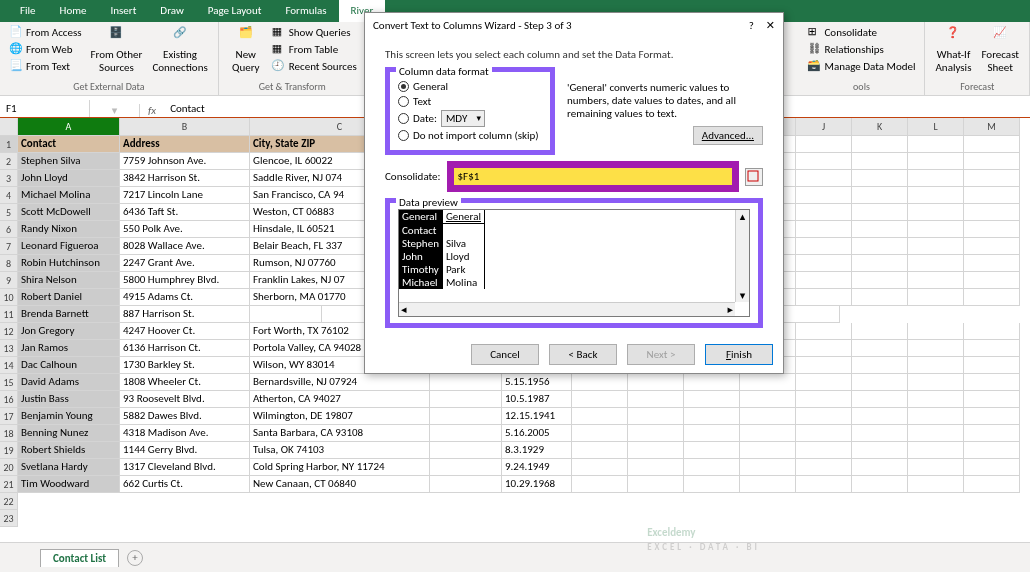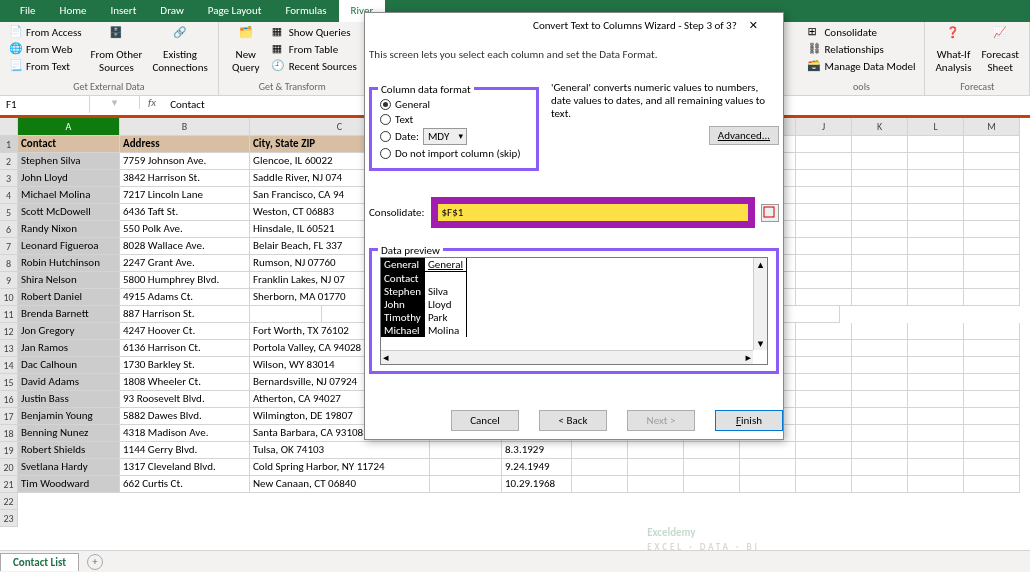--- a/index.html
+++ b/index.html
@@ -9,67 +9,67 @@
 .ribbon-tabs .tab.active{background:#fff;color:#217346}
 .ribbon{background:#f3f2f1;height:74px;display:flex;border-bottom:1px solid #d4d4d4}
 .ribbon-group{border-right:1px solid #d4d4d4;padding:2px 6px;display:flex;flex-direction:column;justify-content:space-between}
 .ribbon-group .items{display:flex;gap:2px}
 .ribbon-group .stack{display:flex;flex-direction:column;gap:1px}
 .ribbon-group .stack div{display:flex;align-items:center;gap:3px;padding:1px 3px;white-space:nowrap}
 .ribbon-group .label{text-align:center;color:#666;font-size:10px}
 .ribbon-btn{display:flex;flex-direction:column;align-items:center;padding:2px 4px;gap:2px;font-size:10px;text-align:center;min-width:42px}
 .ribbon-icon{width:20px;height:20px;display:inline-block}
 .ribbon-icon-sm{width:14px;height:14px;display:inline-block}
-.namebox-row{display:flex;align-items:flex-start;height:22px;border-bottom:3px solid #c2410c;background:#fff}
+.namebox-row{display:flex;align-items:flex-end;height:22px;border-bottom:1px solid #c2410c;background:#fff}
 .namebox{width:90px;padding:2px 6px;border-right:1px solid #d4d4d4}
 .fx{padding:0 8px;font-style:italic;color:#666}
 .formula-bar{flex:1;padding:2px 6px}
 .grid-area{display:flex;height:calc(100% - 140px);position:relative}
 .rowhdrs{width:18px;background:#e6e6e6}
 .rowhdr{height:17px;border-bottom:1px solid #d4d4d4;border-right:1px solid #d4d4d4;text-align:center;font-size:10px;line-height:17px;color:#444}
 .rowhdr.sel{background:#d2d2d2}
 .colhdrs{display:flex;height:18px;background:#e6e6e6}
 .colhdr{border-right:1px solid #d4d4d4;border-bottom:1px solid #d4d4d4;text-align:center;font-size:10px;line-height:18px;color:#444}
 .colhdr.sel{background:#0f7b0f;color:#fff}
 .cells{position:relative}
 .row{display:flex;height:17px}
 .cell{border-right:1px solid #d4d4d4;border-bottom:1px solid #d4d4d4;padding:0 3px;line-height:16px;white-space:nowrap;overflow:hidden}
 .cell.hsel{background:#ccc}
 .cell.hdr{background:#d8bfa3;font-weight:600}
 .grid-main{flex:1;overflow:hidden}
 .colA{width:102px}.colB{width:130px}.colC{width:180px}.colD{width:72px}.colE{width:70px}
 .colstd{width:56px}
-.sheets{position:absolute;bottom:0;left:0;right:0;height:22px;background:#f3f2f1;border-top:1px solid #d4d4d4;display:flex;align-items:center;}
+.sheets{position:absolute;bottom:0;left:0;right:0;height:30px;background:#f3f2f1;border-top:1px solid #d4d4d4;display:flex;align-items:center;padding-left:40px}
 .sheet-tab{padding:2px 12px;background:#fff;border:1px solid #aaa;border-bottom:none;font-weight:600;color:#217346}
 .sheet-add{margin-left:8px;width:16px;height:16px;border:1px solid #aaa;border-radius:50%;text-align:center;line-height:14px;color:#666}
 .dialog{position:absolute;left:364px;top:12px;width:420px;background:#fff;border:1px solid #888;box-shadow:2px 2px 8px rgba(0,0,0,.3);font-family:'Segoe UI';font-size:11px}
-.dialog-title{display:flex;justify-content:flex-end;align-items:center;padding:6px 25px;background:#fff}
+.dialog-title{display:flex;justify-content:space-between;align-items:center;padding:6px 8px;background:#fff}
 .dialog-title .tbtns{display:flex;gap:12px}
-.dialog-body{padding:8px 4px}
-.fieldset{border:3px solid #8b5cf6;padding:6px 8px;margin:20px 0;position:relative}
+.dialog-body{padding:8px 20px}
+.fieldset{border:5px solid #8b5cf6;padding:6px 8px;margin:0 0;position:relative}
 .fieldset .legend{position:absolute;top:-7px;left:6px;background:#fff;padding:0 3px;font-size:11px}
 .radio-row{display:flex;align-items:center;gap:4px;margin:2px 0}
 .radio{width:11px;height:11px;border:1px solid #333;border-radius:50%;display:inline-flex;align-items:center;justify-content:center}
 .radio.checked::after{content:'';width:5px;height:5px;background:#333;border-radius:50%}
 .combo{border:1px solid #999;padding:1px 14px 1px 4px;background:#eee;position:relative;display:inline-block;min-width:44px}
 .combo::after{content:'▾';position:absolute;right:3px;top:1px;font-size:9px}
 .dlg-desc{color:#333;margin:2px 0 6px}
 .dest-row{display:flex;align-items:center;gap:6px;margin:6px 0}
 .dest-input{flex:1;border:7px solid #a21caf;padding:2px 4px;background:#fde047}
 .range-btn{width:18px;height:18px;border:1px solid #999;background:#f0f0f0}
 .preview{border:1px solid #7a7a7a;background:#fff;height:108px;position:relative;font-family:'Courier New',monospace;font-size:11px;overflow:hidden}
 .preview-inner{display:flex}
 .preview-col{border-right:1px solid #000}
 .preview-col .ph{background:#fff;color:#000;padding:0 3px;border-bottom:1px solid #000;text-decoration:underline}
 .preview-col .pc{padding:0 3px;color:#000}
 .preview-col.selcol .ph{background:#000;color:#fff;text-decoration:none}
 .preview-col.selcol .pc{background:#000;color:#fff}
 .preview-sb{position:absolute;right:0;top:0;bottom:14px;width:14px;background:#f0f0f0;border-left:1px solid #ccc}
 .preview-sbh{position:absolute;left:0;right:14px;bottom:0;height:14px;background:#f0f0f0;border-top:1px solid #ccc;display:flex;justify-content:space-between;padding:0 2px;font-size:9px}
-.dlg-btns{display:flex;justify-content:flex-end;gap:20px;padding:8px 0}
+.dlg-btns{display:flex;justify-content:flex-end;gap:10px;padding:8px 10px}
 .dlg-btn{min-width:68px;padding:3px 10px;border:1px solid #adadad;background:#e1e1e1;text-align:center}
 .dlg-btn.disabled{color:#a0a0a0}
 .dlg-btn.primary{border:1px solid #0078d7}
 .adv-btn{border:1px solid #adadad;background:#e1e1e1;padding:2px 8px;text-decoration:underline;display:inline-block}
 .watermark{position:absolute;right:270px;bottom:20px;opacity:0.25;font-size:18px;color:#1a6b3a;font-weight:600;pointer-events:none}
 .watermark small{display:block;font-size:9px;letter-spacing:3px;color:#666}
 </style>
 </head>
 <body>
 

